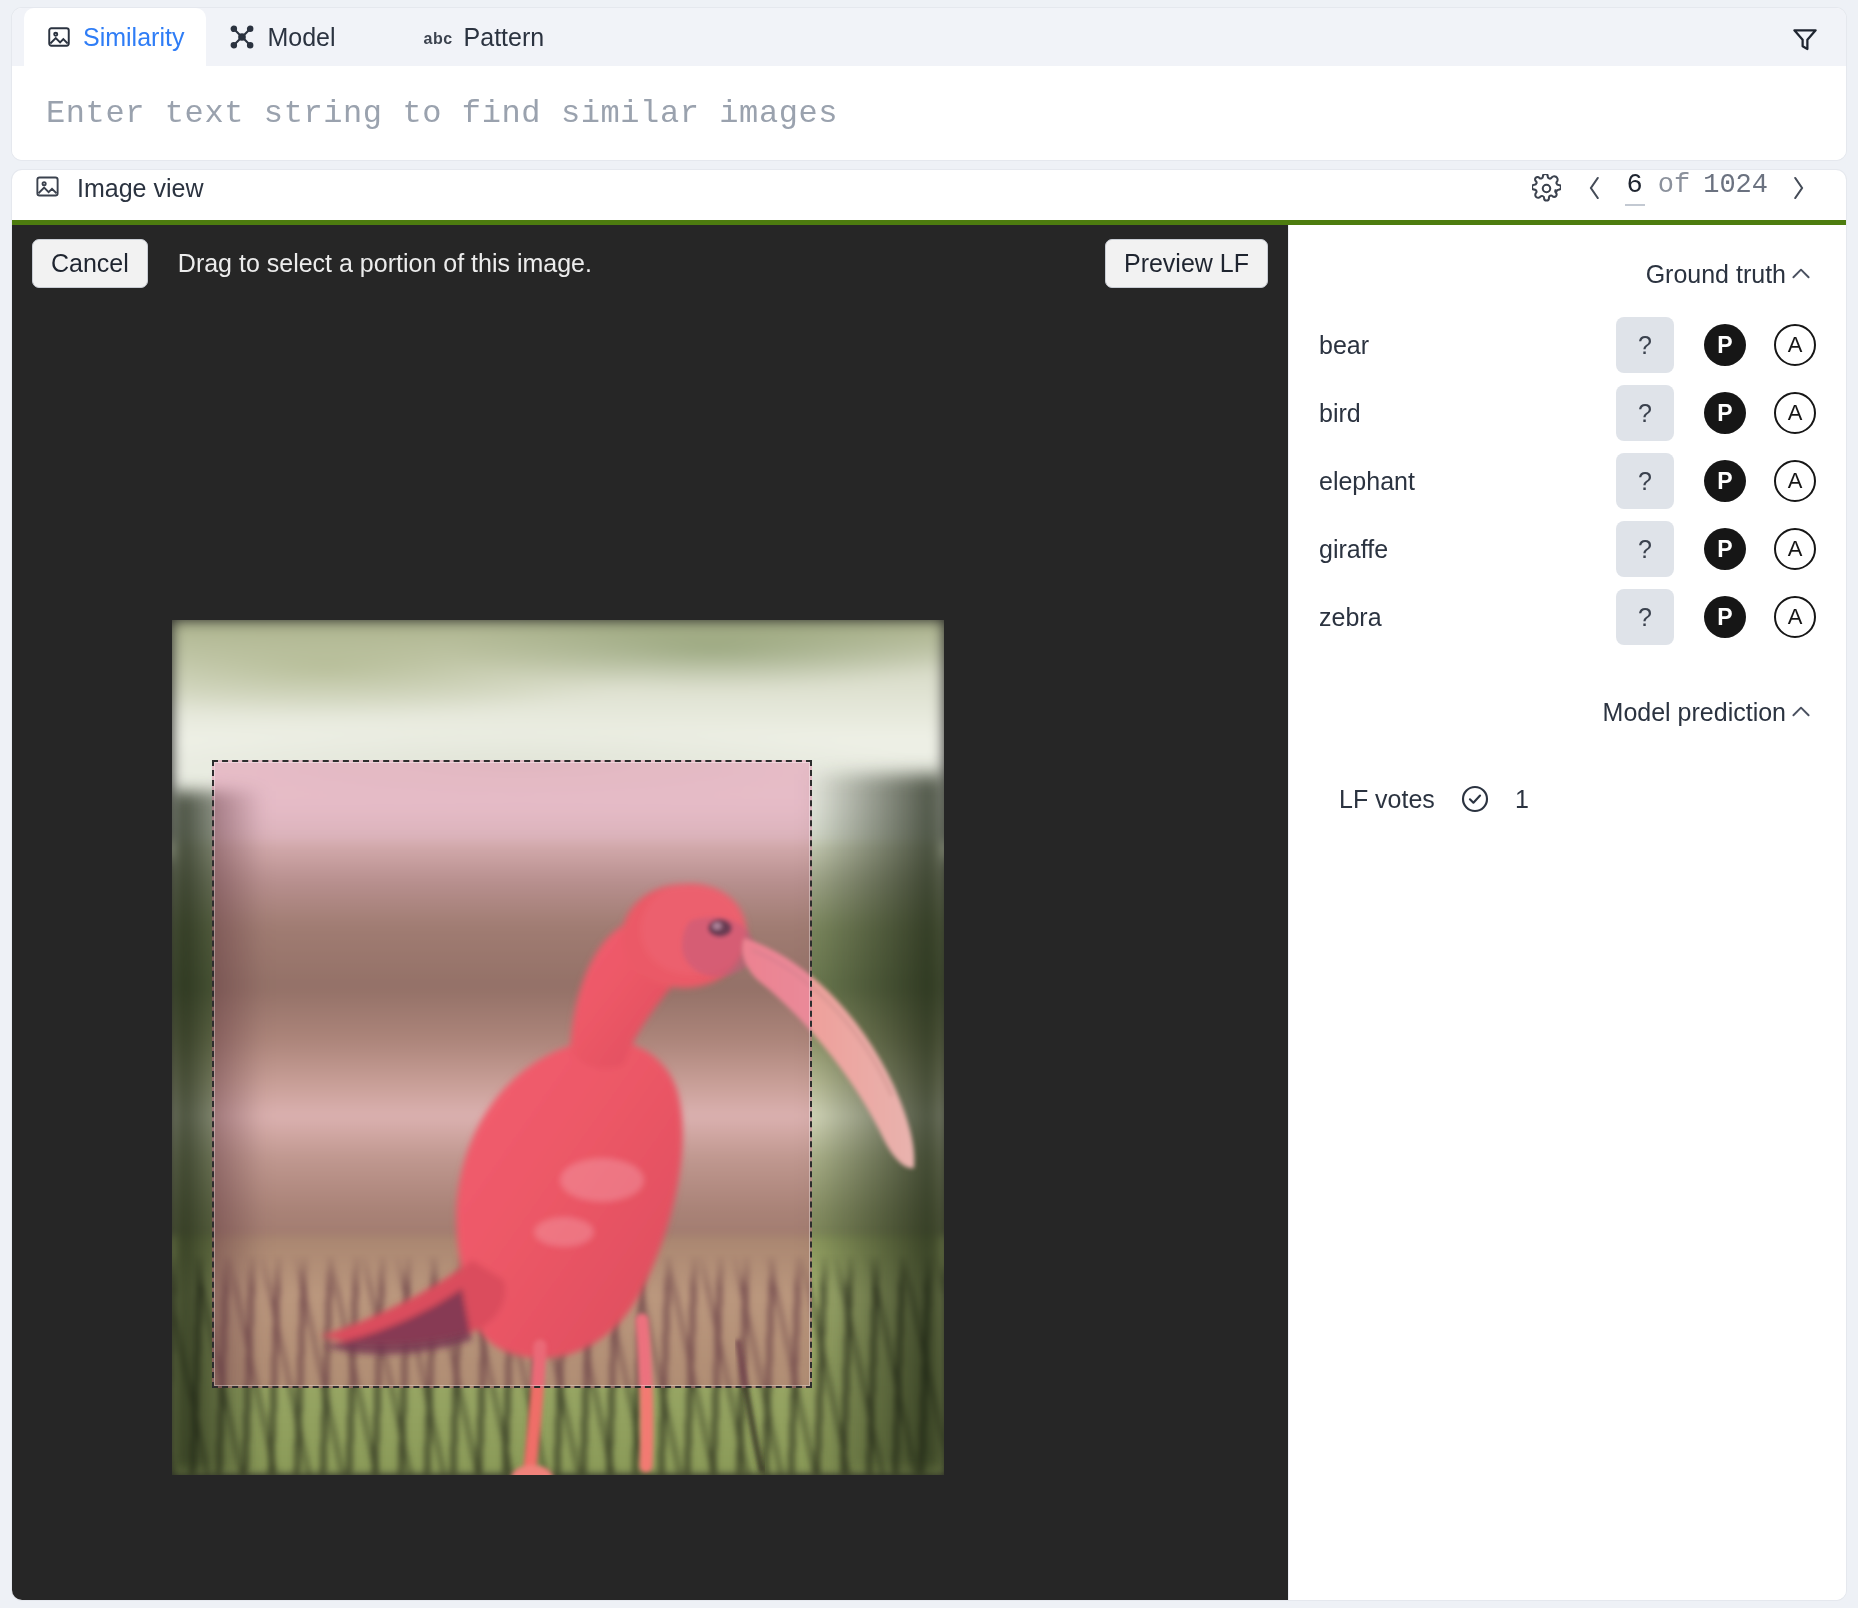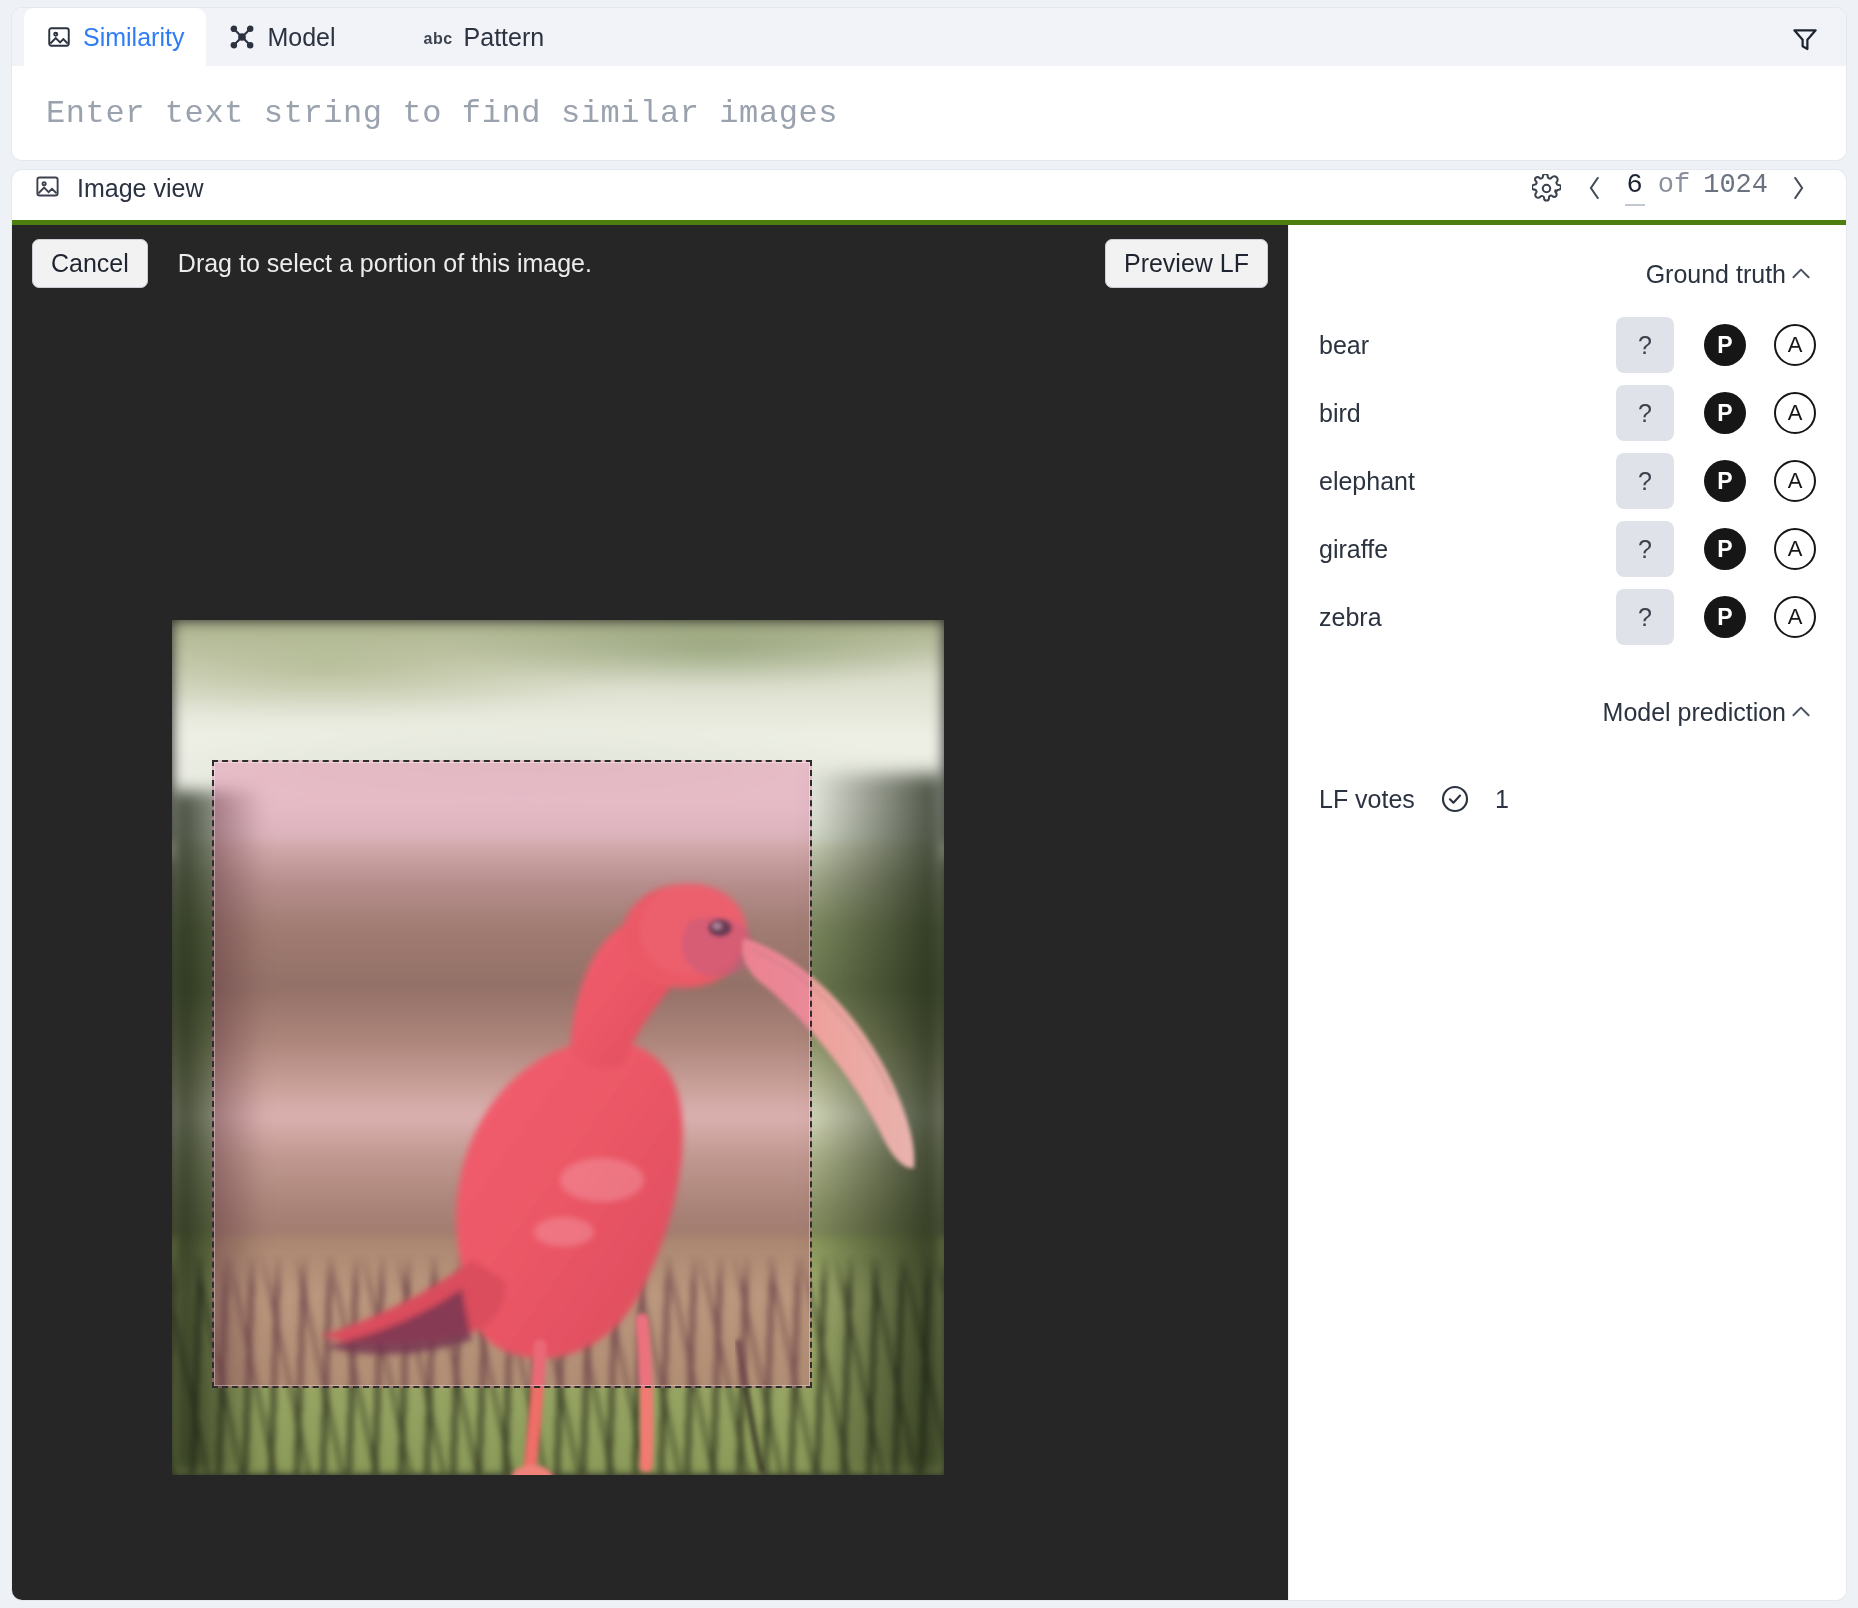--- a/index.html
+++ b/index.html
@@ -219,21 +219,21 @@
     color: #fff; display: flex; align-items: center; justify-content: center;
     font-size: 23px; font-weight: 700; margin-left: 30px; cursor: pointer;
   }
   .btn-a {
     width: 42px; height: 42px; border-radius: 50%; background: #fff;
     border: 2px solid #161616; color: #161616;
     display: flex; align-items: center; justify-content: center;
     font-size: 22px; margin-left: 28px; cursor: pointer;
   }
   .mp-head { margin-top: 38px; }
-  .lf-row { display: flex; align-items: center; gap: 24px; margin-top: 48px; }
+  .lf-row { display: flex; align-items: center; gap: 24px; margin-top: 48px; margin-left: 20px; }
   .lf-label { font-size: 25px; color: #2b3340; }
   .lf-count { font-size: 25px; color: #2b3340; }
 </style>
 </head>
 <body>
 
 <div id="app">
 
   <div class="search-card">
 

